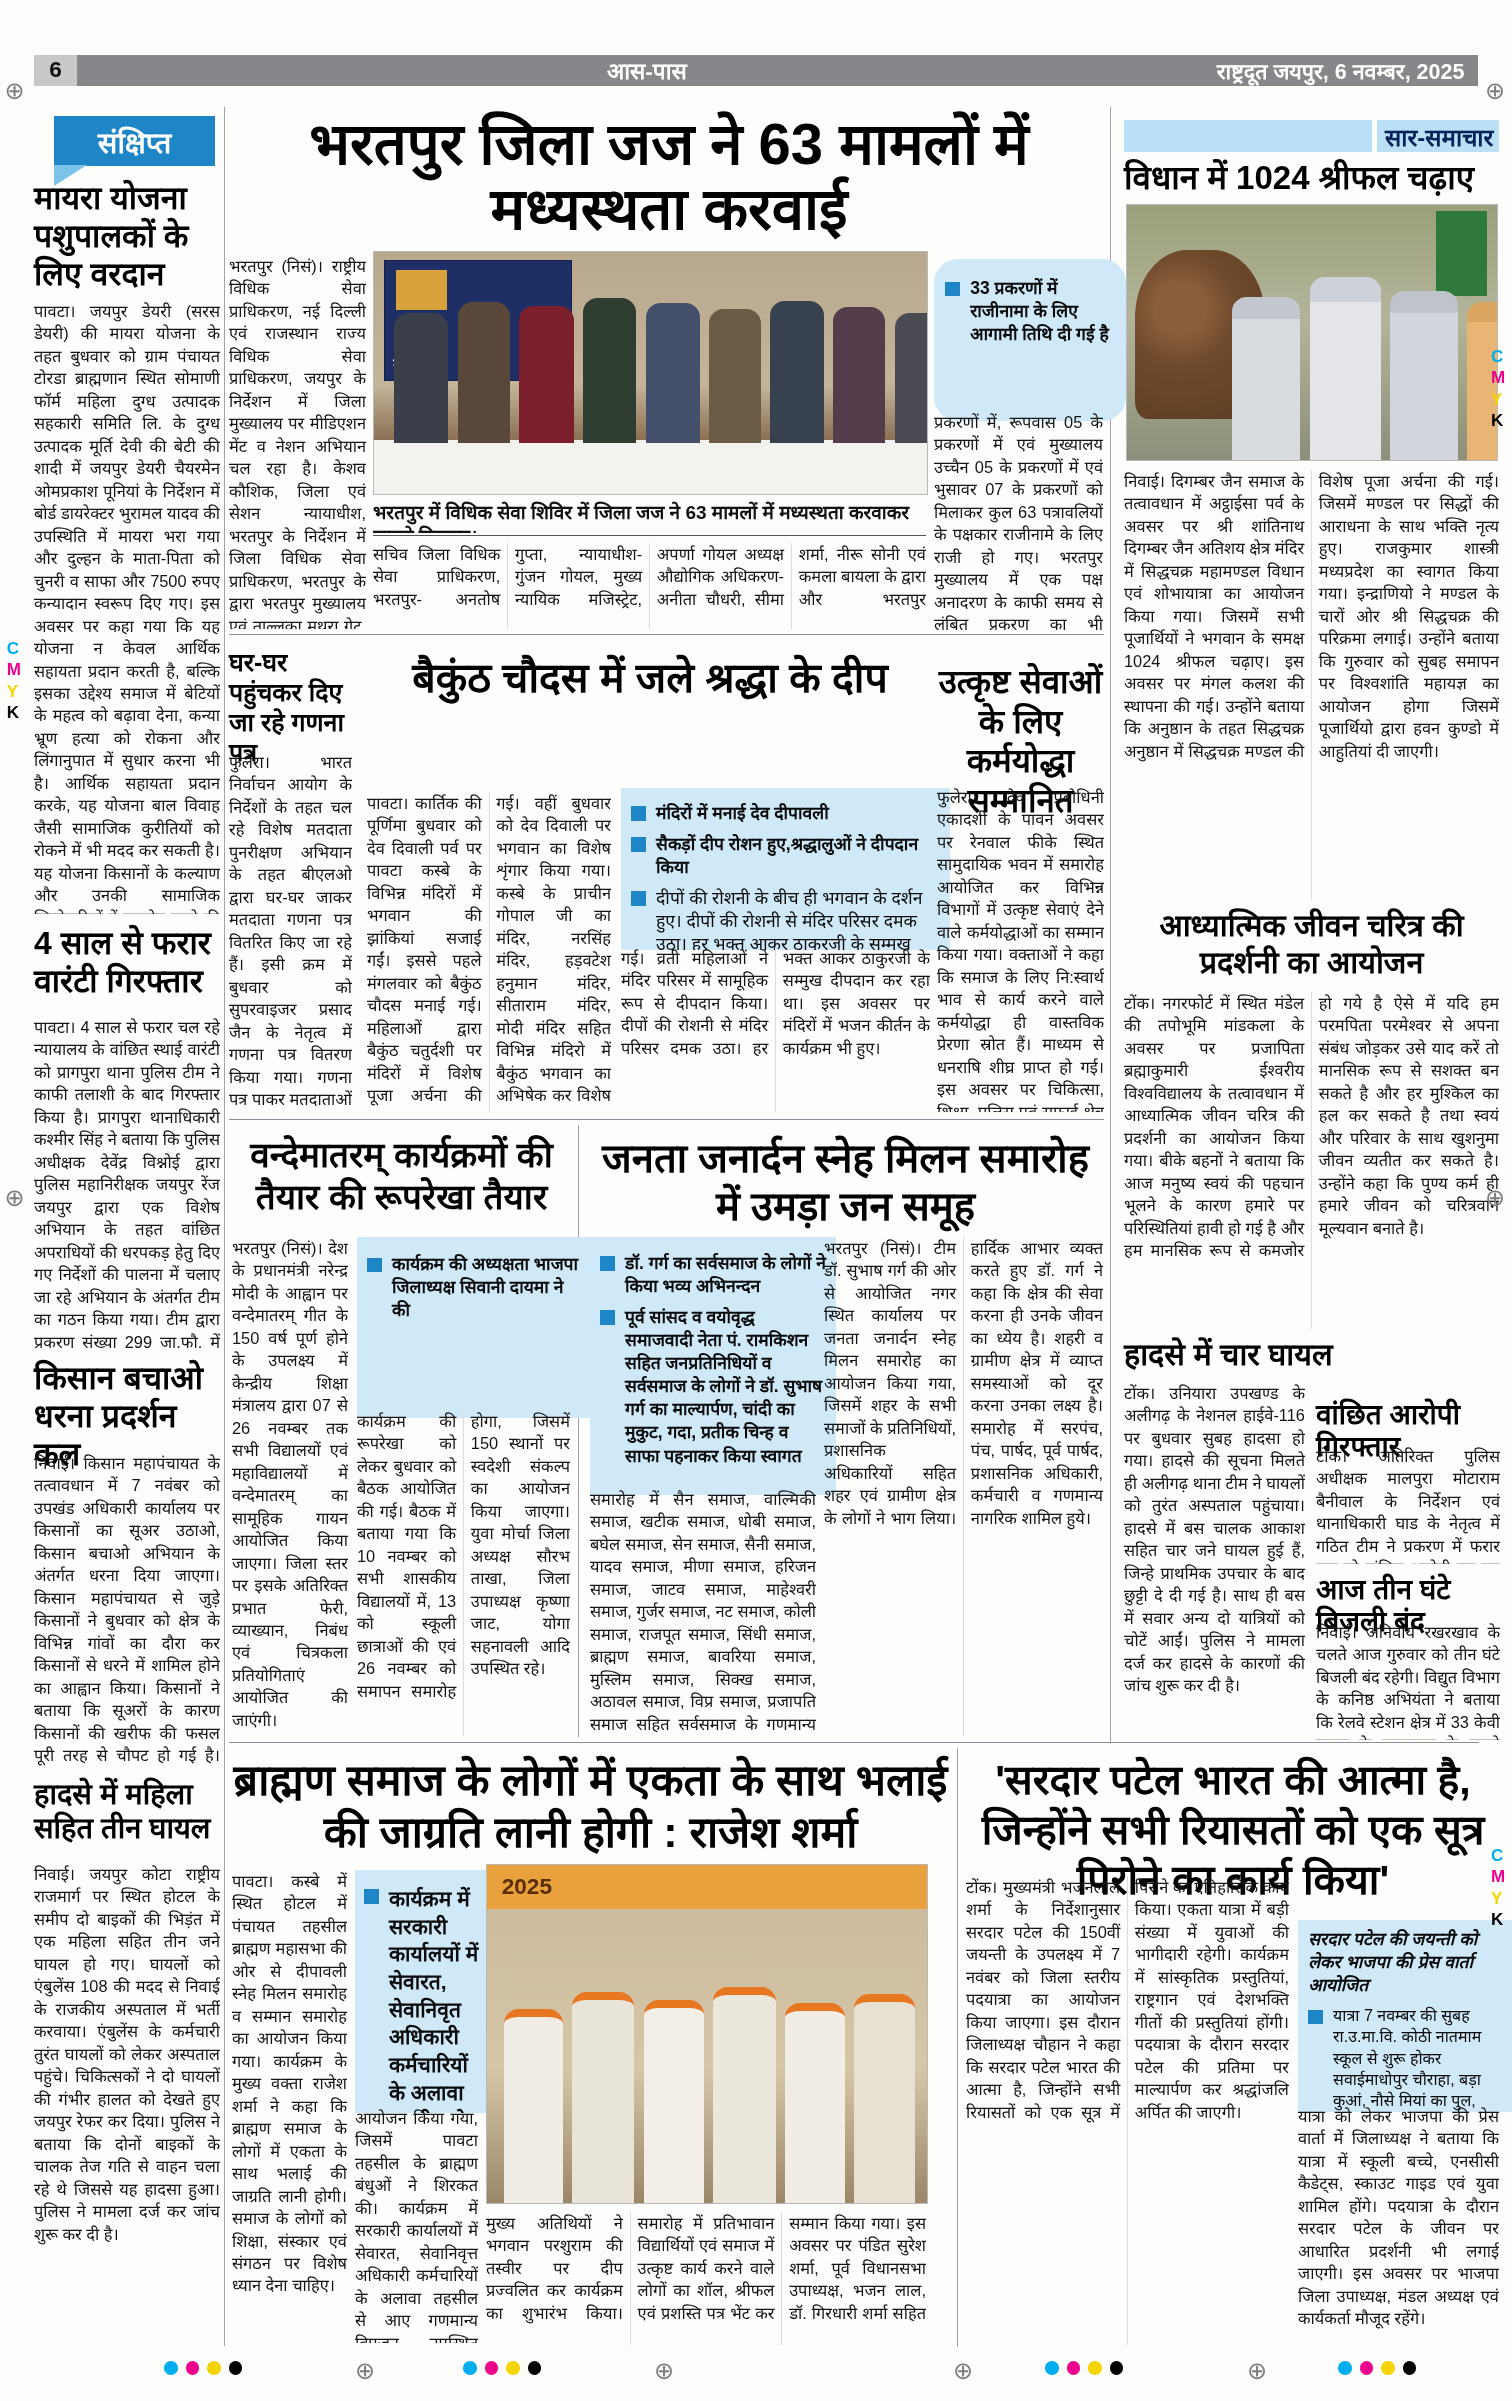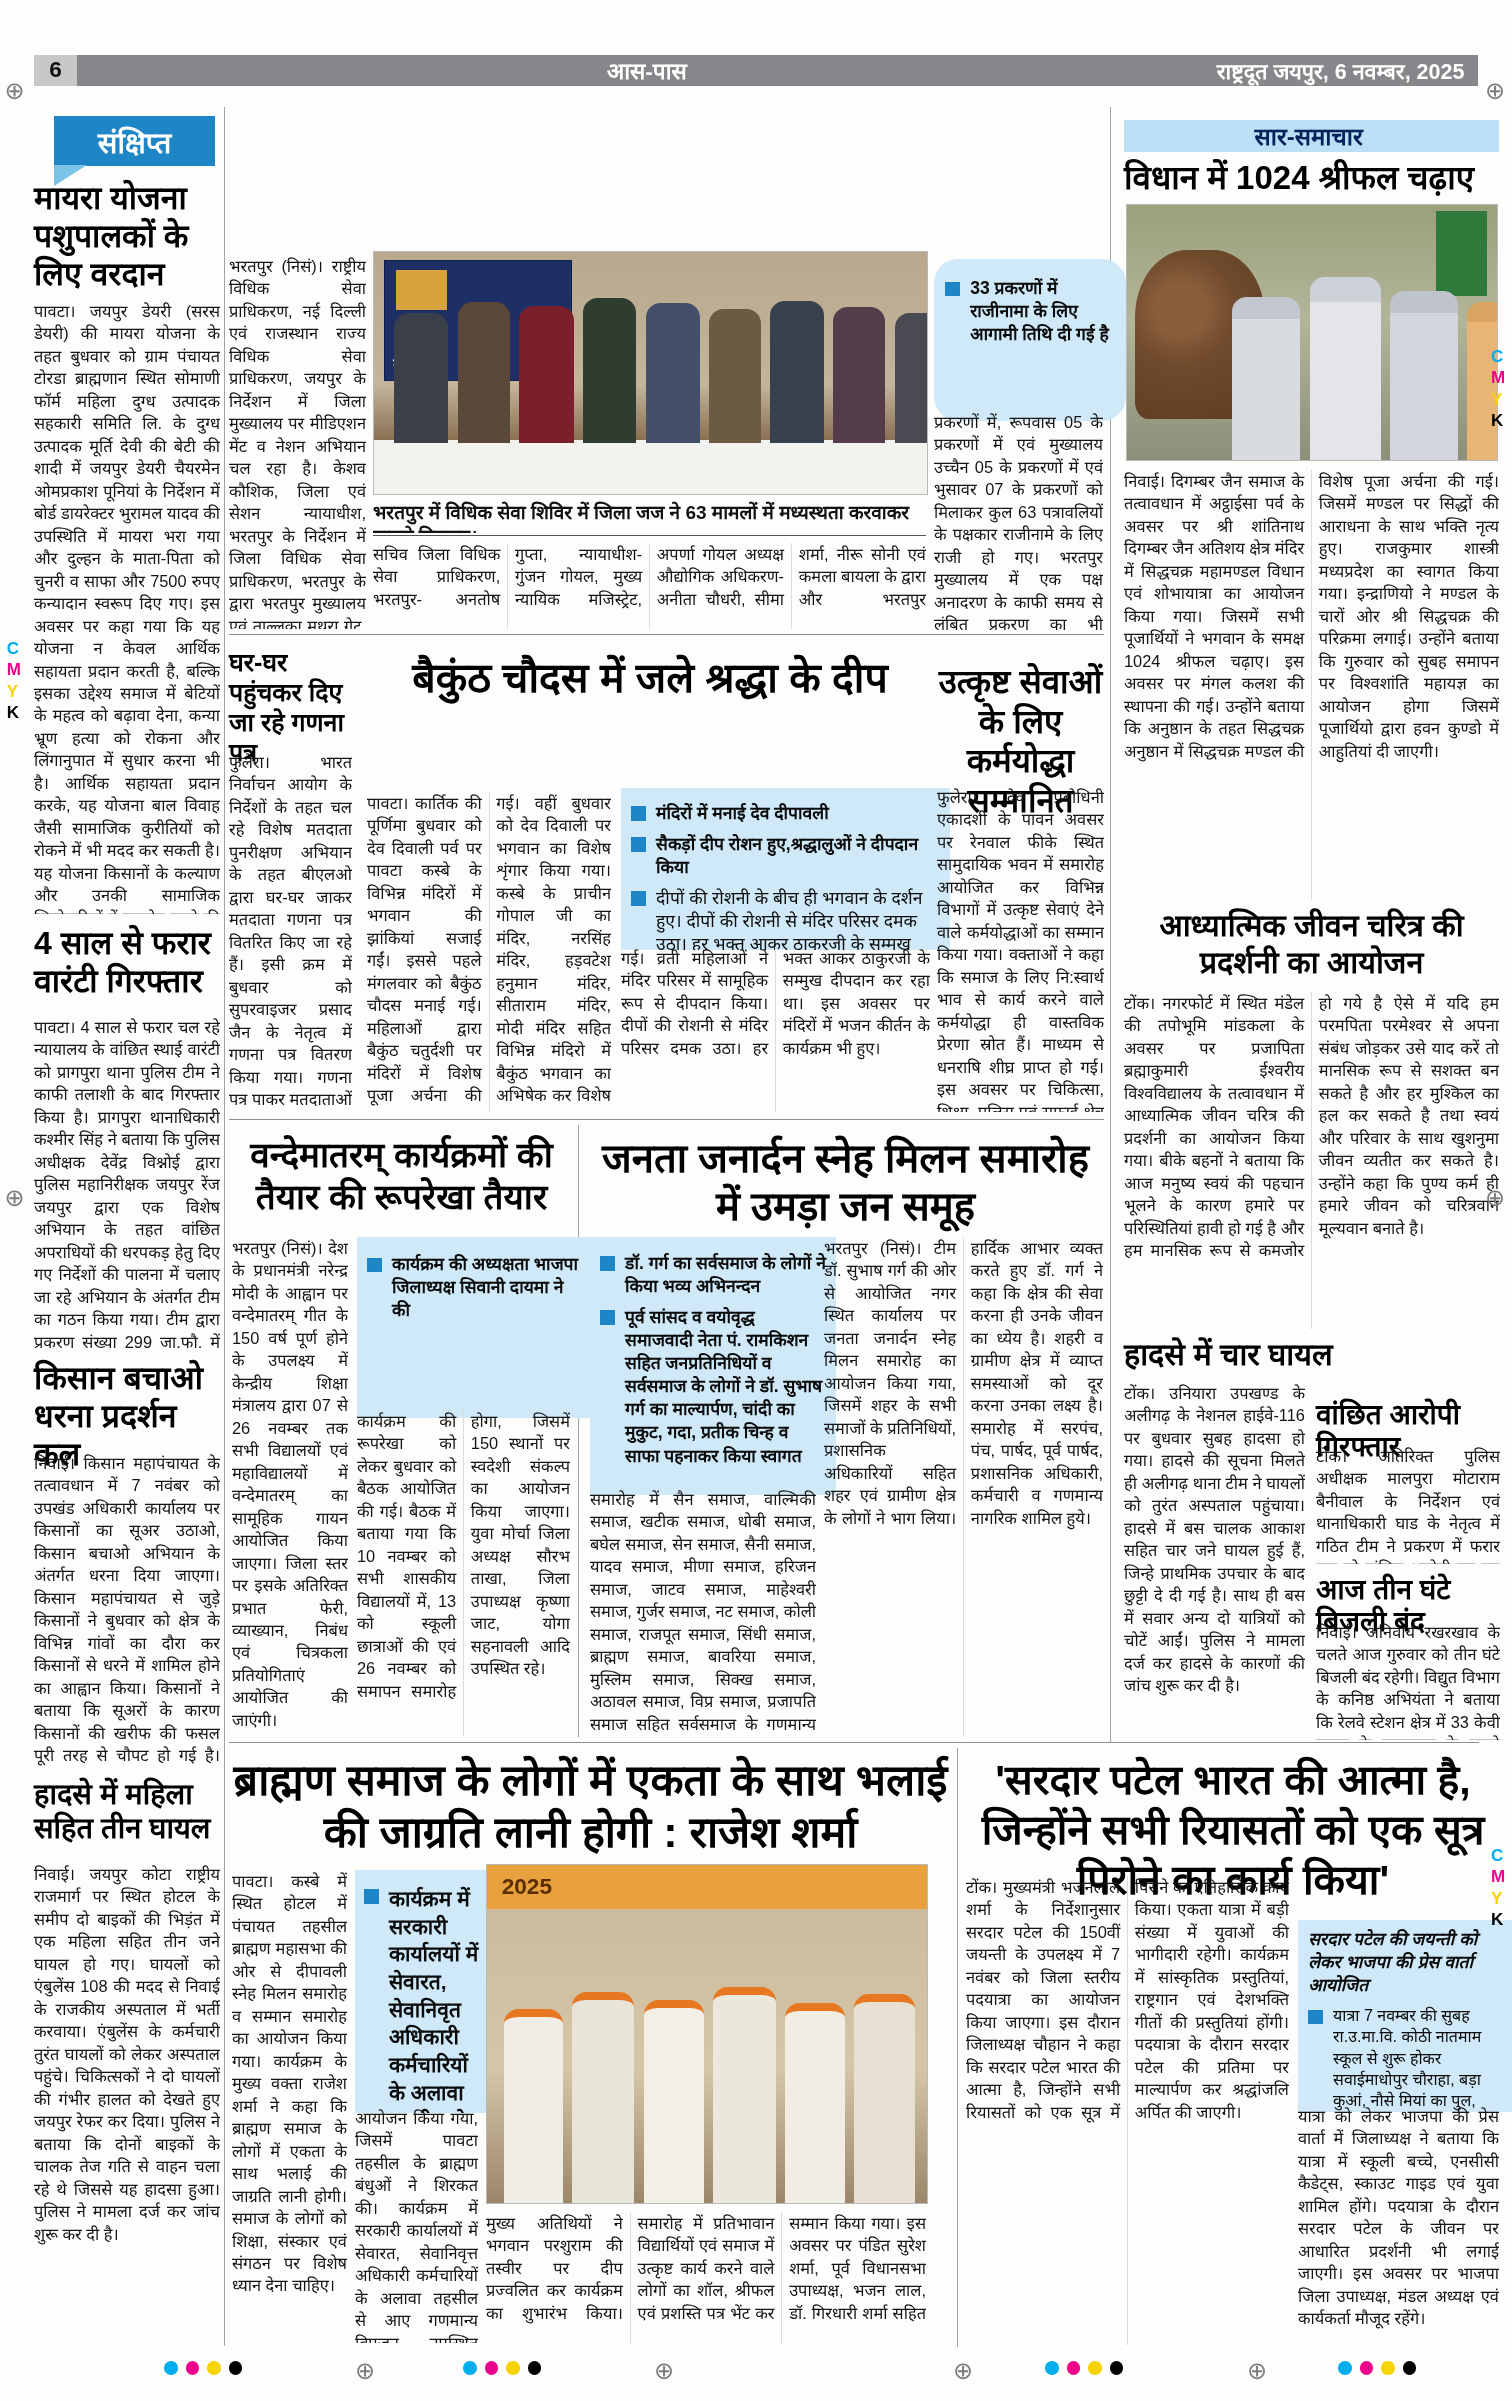--- a/index.html
+++ b/index.html
@@ -62,20 +62,21 @@
 
   <div class="abs hd" style="left:34px;top:925px;width:186px;font-size:32px;line-height:1.18;">4 साल से फरार वारंटी गिरफ्तार</div>
   <div class="abs jbody" style="left:34px;top:1016px;width:186px;height:334px;">पावटा। 4 साल से फरार चल रहे न्यायालय के वांछित स्थाई वारंटी को प्रागपुरा थाना पुलिस टीम ने काफी तलाशी के बाद गिरफ्तार किया है। प्रागपुरा थानाधिकारी कश्मीर सिंह ने बताया कि पुलिस अधीक्षक देवेंद्र विश्नोई द्वारा पुलिस महानिरीक्षक जयपुर रेंज जयपुर द्वारा एक विशेष अभियान के तहत वांछित अपराधियों की धरपकड़ हेतु दिए गए निर्देशों की पालना में चलाए जा रहे अभियान के अंतर्गत टीम का गठन किया गया। टीम द्वारा प्रकरण संख्या 299 जा.फौ. में फरार मुल्जिम मेव पुत्र उम्र 38 साल निवासी चुडला पुलिस थाना अजीतगढ़ को गिरफ्तार करने में सफलता अर्जित की।</div>
 
   <div class="abs hd" style="left:34px;top:1360px;width:186px;font-size:32px;line-height:1.18;">किसान बचाओ धरना प्रदर्शन कल</div>
   <div class="abs jbody" style="left:34px;top:1452px;width:186px;height:317px;">निवाई। किसान महापंचायत के तत्वावधान में 7 नवंबर को उपखंड अधिकारी कार्यालय पर किसानों का सूअर उठाओ, किसान बचाओ अभियान के अंतर्गत धरना दिया जाएगा। किसान महापंचायत से जुड़े किसानों ने बुधवार को क्षेत्र के विभिन्न गांवों का दौरा कर किसानों से धरने में शामिल होने का आह्वान किया। किसानों ने बताया कि सूअरों के कारण किसानों की खरीफ की फसल पूरी तरह से चौपट हो गई है। बेमौसम हो रही बरसात से रबी की फसल भी बारिश होने की वजह से कोई उम्मीद नहीं है और जो थोड़ी बहुत उम्मीद थी वह भी सुअरों ने बर्बाद कर दिया है। इस समस्या से उपखंड अधिकारी, विधायक, जिला कलेक्टर व मुख्यमंत्री को भी ज्ञापन सौंपा गया। लेकिन किसी ने भी इस ओर ध्यान नहीं दिया जिससे नाराज किसानों को यह कदम उठाना पड़ रहा है।</div>
 
   <div class="abs hd" style="left:34px;top:1777px;width:186px;font-size:29px;line-height:1.18;">हादसे में महिला सहित तीन घायल</div>
   <div class="abs jbody" style="left:34px;top:1863px;width:186px;height:480px;">निवाई। जयपुर कोटा राष्ट्रीय राजमार्ग पर स्थित होटल के समीप दो बाइकों की भिड़ंत में एक महिला सहित तीन जने घायल हो गए। घायलों को एंबुलेंस 108 की मदद से निवाई के राजकीय अस्पताल में भर्ती करवाया। एंबुलेंस के कर्मचारी तुरंत घायलों को लेकर अस्पताल पहुंचे। चिकित्सकों ने दो घायलों की गंभीर हालत को देखते हुए जयपुर रेफर कर दिया। पुलिस ने बताया कि दोनों बाइकों के चालक तेज गति से वाहन चला रहे थे जिससे यह हादसा हुआ। पुलिस ने मामला दर्ज कर जांच शुरू कर दी है।</div>
 
+  <div class="abs hd ctr" style="left:237px;top:112px;width:864px;font-size:58px;line-height:1.12;">भरतपुर जिला जज  ने 63 मामलों में मध्यस्थता करवाई</div>
 
   <div class="abs jbody" style="left:229px;top:255px;width:137px;height:374px;">भरतपुर (निसं)। राष्ट्रीय विधिक सेवा प्राधिकरण, नई दिल्ली एवं राजस्थान राज्य विधिक सेवा प्राधिकरण, जयपुर के निर्देशन में जिला मुख्यालय पर मीडिएशन मेंट व नेशन अभियान चल रहा है। केशव कौशिक, जिला एवं सेशन न्यायाधीश, भरतपुर के निर्देशन में जिला विधिक सेवा प्राधिकरण, भरतपुर के द्वारा भरतपुर मुख्यालय एवं ताल्लुका मथुरा गेट, वैर, नदबई, रूपवास एवं मुख्यालय उच्चैन एवं भुसावर में मध्यस्थता अभियान के अंतर्गत शिविरों का आयोजन कर पक्षकारों को मध्यस्थता के माध्यम से राजीनामा कराने हेतु प्रेरित किया गया।</div>
 
   <div class="abs photo" style="left:373px;top:251px;width:553px;height:242px;background:linear-gradient(180deg,#b7a88e 0%,#c3b49a 55%,#8a6f52 78%,#efefec 78%,#e6e6e2 100%);">
     <div class="abs" style="left:10.2px;top:8px;width:186px;height:119px;background:#1e2f66;border:1.1px solid #102048;">
       <div style="position:absolute;left:8px;bottom:6.8px;color:#fff;font-size:14.7px;font-weight:bold;">मध्यस्थता</div>
       <div style="position:absolute;left:11.3px;top:9px;width:51px;height:40px;background:#d8a33c;"></div>
     </div>
     <div class="abs" style="left:0;bottom:0;width:100%;height:54px;background:#f2f2ef;"></div>
     <div class="abs" style="left:17px;bottom:51px;white-space:nowrap;">
@@ -183,21 +184,21 @@
   <div class="abs jbody c2" style="left:966px;top:1876px;width:323px;height:469px;">टोंक। मुख्यमंत्री भजनलाल शर्मा के निर्देशानुसार सरदार पटेल की 150वीं जयन्ती के उपलक्ष्य में 7 नवंबर को जिला स्तरीय पदयात्रा का आयोजन किया जाएगा। इस दौरान जिलाध्यक्ष चौहान ने कहा कि सरदार पटेल भारत की आत्मा है, जिन्होंने सभी रियासतों को एक सूत्र में पिरोने का ऐतिहासिक कार्य किया। एकता यात्रा में बड़ी संख्या में युवाओं की भागीदारी रहेगी। कार्यक्रम में सांस्कृतिक प्रस्तुतियां, राष्ट्रगान एवं देशभक्ति गीतों की प्रस्तुतियां होंगी। पदयात्रा के दौरान सरदार पटेल की प्रतिमा पर माल्यार्पण कर श्रद्धांजलि अर्पित की जाएगी।</div>
   <div class="abs bluebox" style="left:1298px;top:1920px;width:201px;height:176px;padding:8px 10.2px;">
     <div class="boxtxt" style="margin-bottom:8px;font-style:italic;">सरदार पटेल की जयन्ती को लेकर भाजपा की प्रेस वार्ता आयोजित</div>
     <div class="bullet">
         <span class="sq"></span>
       <span class="boxtxt" style="font-weight:normal;font-size:16px;">यात्रा 7 नवम्बर की सुबह रा.उ.मा.वि. कोठी नातमाम स्कूल से शुरू होकर सवाईमाधोपुर चौराहा, बड़ा कुआं, नौसे मियां का पुल, सुभाष बाजार, घंटा घर, पटेल सर्किल तक जाएगी</span>
       </div>
   </div>
   <div class="abs jbody" style="left:1298px;top:2105px;width:201px;height:239px;">यात्रा को लेकर भाजपा की प्रेस वार्ता में जिलाध्यक्ष ने बताया कि यात्रा में स्कूली बच्चे, एनसीसी कैडेट्स, स्काउट गाइड एवं युवा शामिल होंगे। पदयात्रा के दौरान सरदार पटेल के जीवन पर आधारित प्रदर्शनी भी लगाई जाएगी। इस अवसर पर भाजपा जिला उपाध्यक्ष, मंडल अध्यक्ष एवं कार्यकर्ता मौजूद रहेंगे।</div>
 
-  <div class="abs sarbar" style="left:1124px;top:120px;width:375px;height:32px;flex-direction:column;">
+  <div class="abs sarbar" style="left:1124px;top:120px;width:375px;height:32px;">
     <span class="sarslit"></span>
     <span class="sartxt">सार-समाचार</span>
   </div>
   <div class="abs hd" style="left:1124px;top:159px;width:375px;font-size:33px;line-height:1.15;">विधान में 1024 श्रीफल चढ़ाए</div>
 
   <div class="abs photo" style="left:1126px;top:204px;width:370px;height:255px;background:linear-gradient(180deg,#9aa07a 0%,#b3b59a 45%,#8c8f79 100%);">
     <div class="abs" style="left:8px;top:45px;width:130px;height:169px;border-radius:40% 40% 10% 10%;background:radial-gradient(circle at 35% 35%,#8a5e3b 0 18%,#6f4a2c 40%,#5c3c22 100%);"></div>
     <div class="abs" style="right:10.2px;top:5.6px;width:51px;height:85px;background:#2f7a3a;"></div>
     <div class="abs" style="left:102px;bottom:0;white-space:nowrap;">
       <span class="pfig" style="width:68px;height:141px;background:#d8dbe0;border-top:22.6px solid #c2c7cf;"></span>

